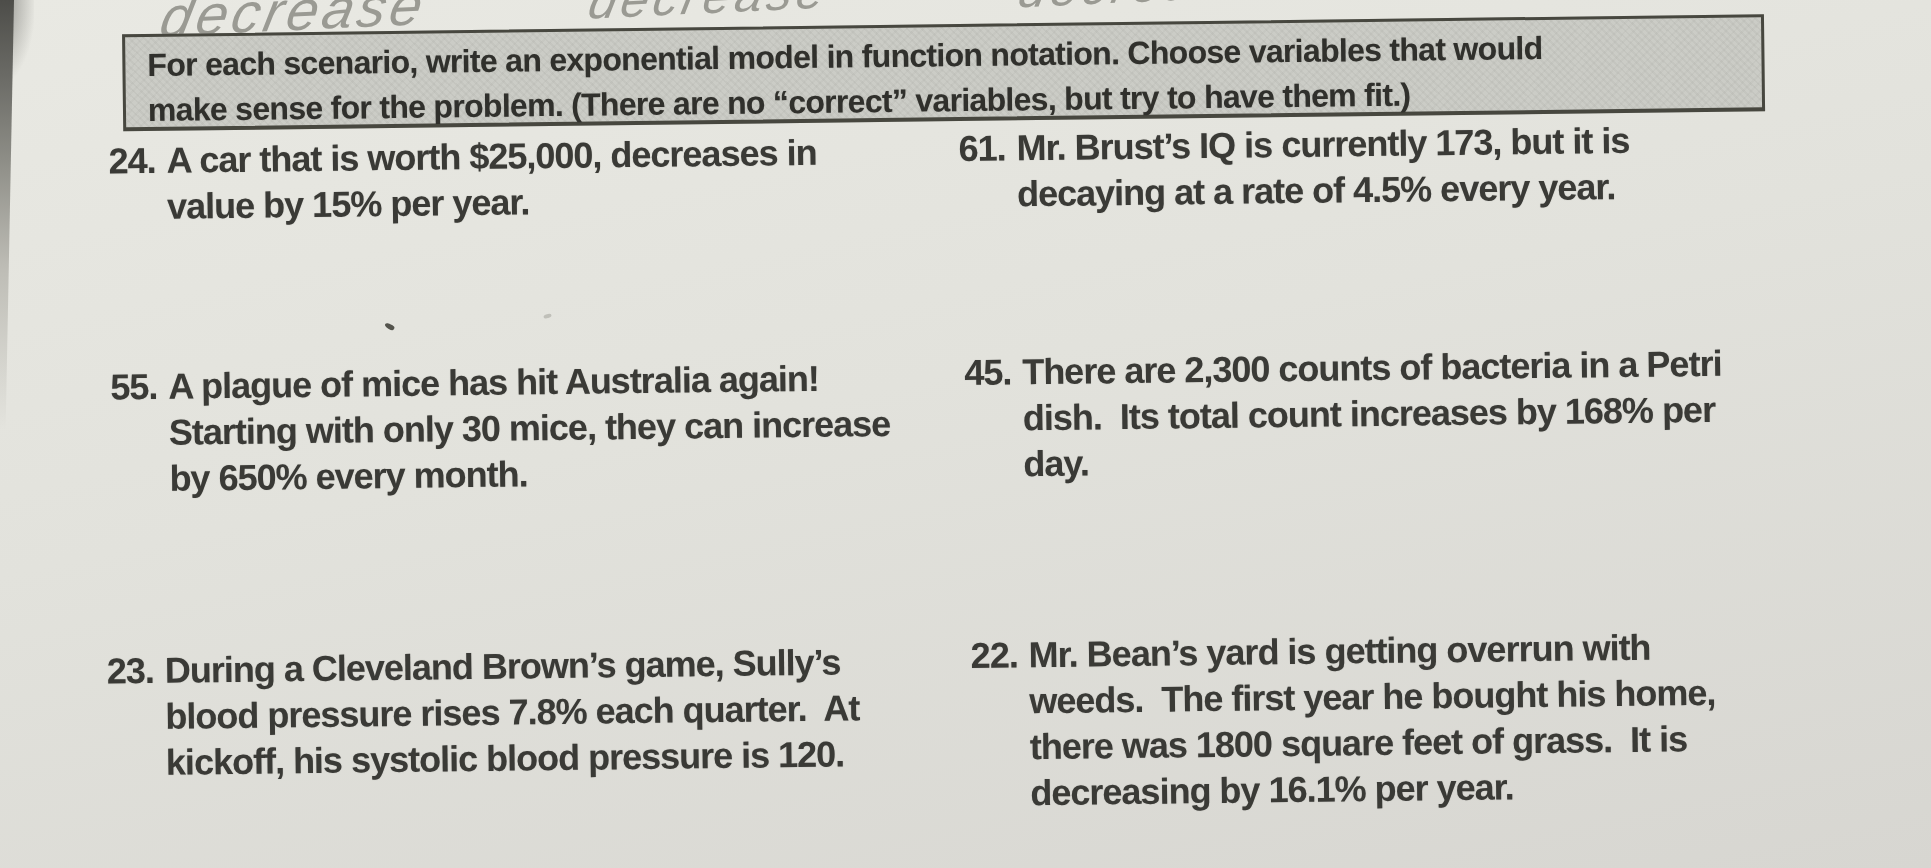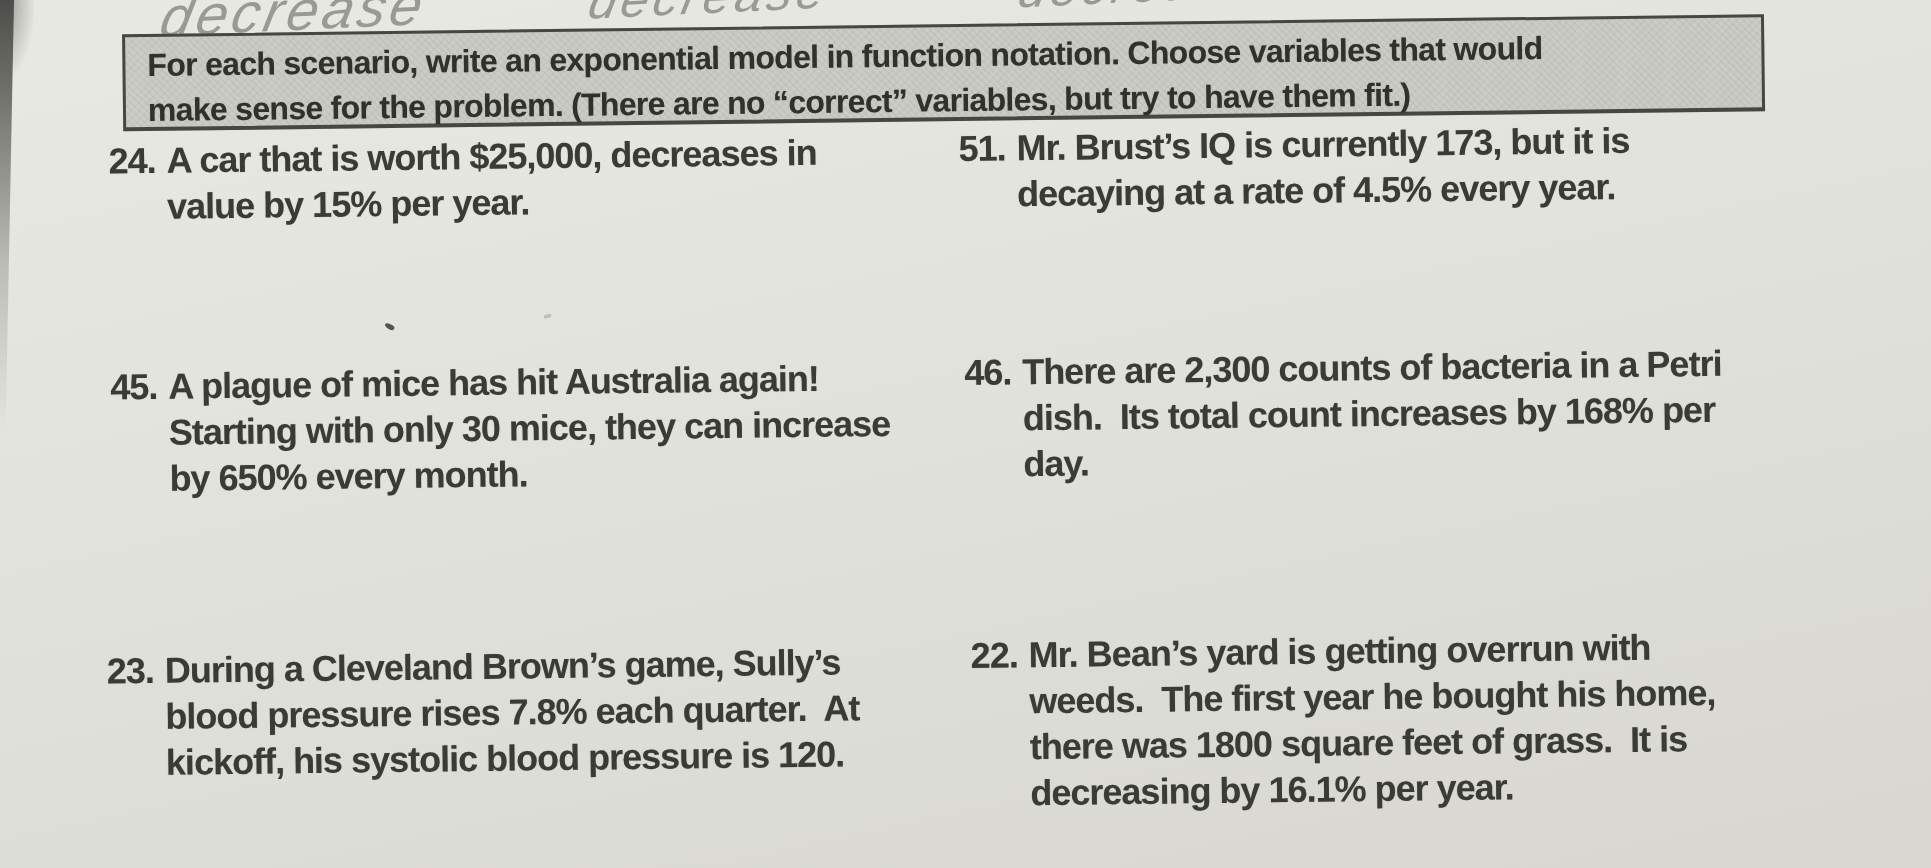--- a/index.html
+++ b/index.html
@@ -139,38 +139,38 @@
 
   <div class="problem p32">
     <span class="num">24.</span>
     <div class="lines">
       <div class="line">A car that is worth $25,000, decreases in</div>
       <div class="line">value by 15% per year.</div>
     </div>
   </div>
 
   <div class="problem p33">
-    <span class="num">51.</span>
+    <span class="num">61.</span>
     <div class="lines">
       <div class="line">Mr. Brust’s IQ is currently 173, but it is</div>
       <div class="line">decaying at a rate of 4.5% every year.</div>
     </div>
   </div>
 
   <div class="problem p34">
-    <span class="num">45.</span>
+    <span class="num">55.</span>
     <div class="lines">
       <div class="line">A plague of mice has hit Australia again!</div>
       <div class="line">Starting with only 30 mice, they can increase</div>
       <div class="line">by 650% every month.</div>
     </div>
   </div>
 
   <div class="problem p35">
-    <span class="num">46.</span>
+    <span class="num">45.</span>
     <div class="lines">
       <div class="line">There are 2,300 counts of bacteria in a Petri</div>
       <div class="line">dish.  Its total count increases by 168% per</div>
       <div class="line">day.</div>
     </div>
   </div>
 
   <div class="problem p36">
     <span class="num">23.</span>
     <div class="lines">

